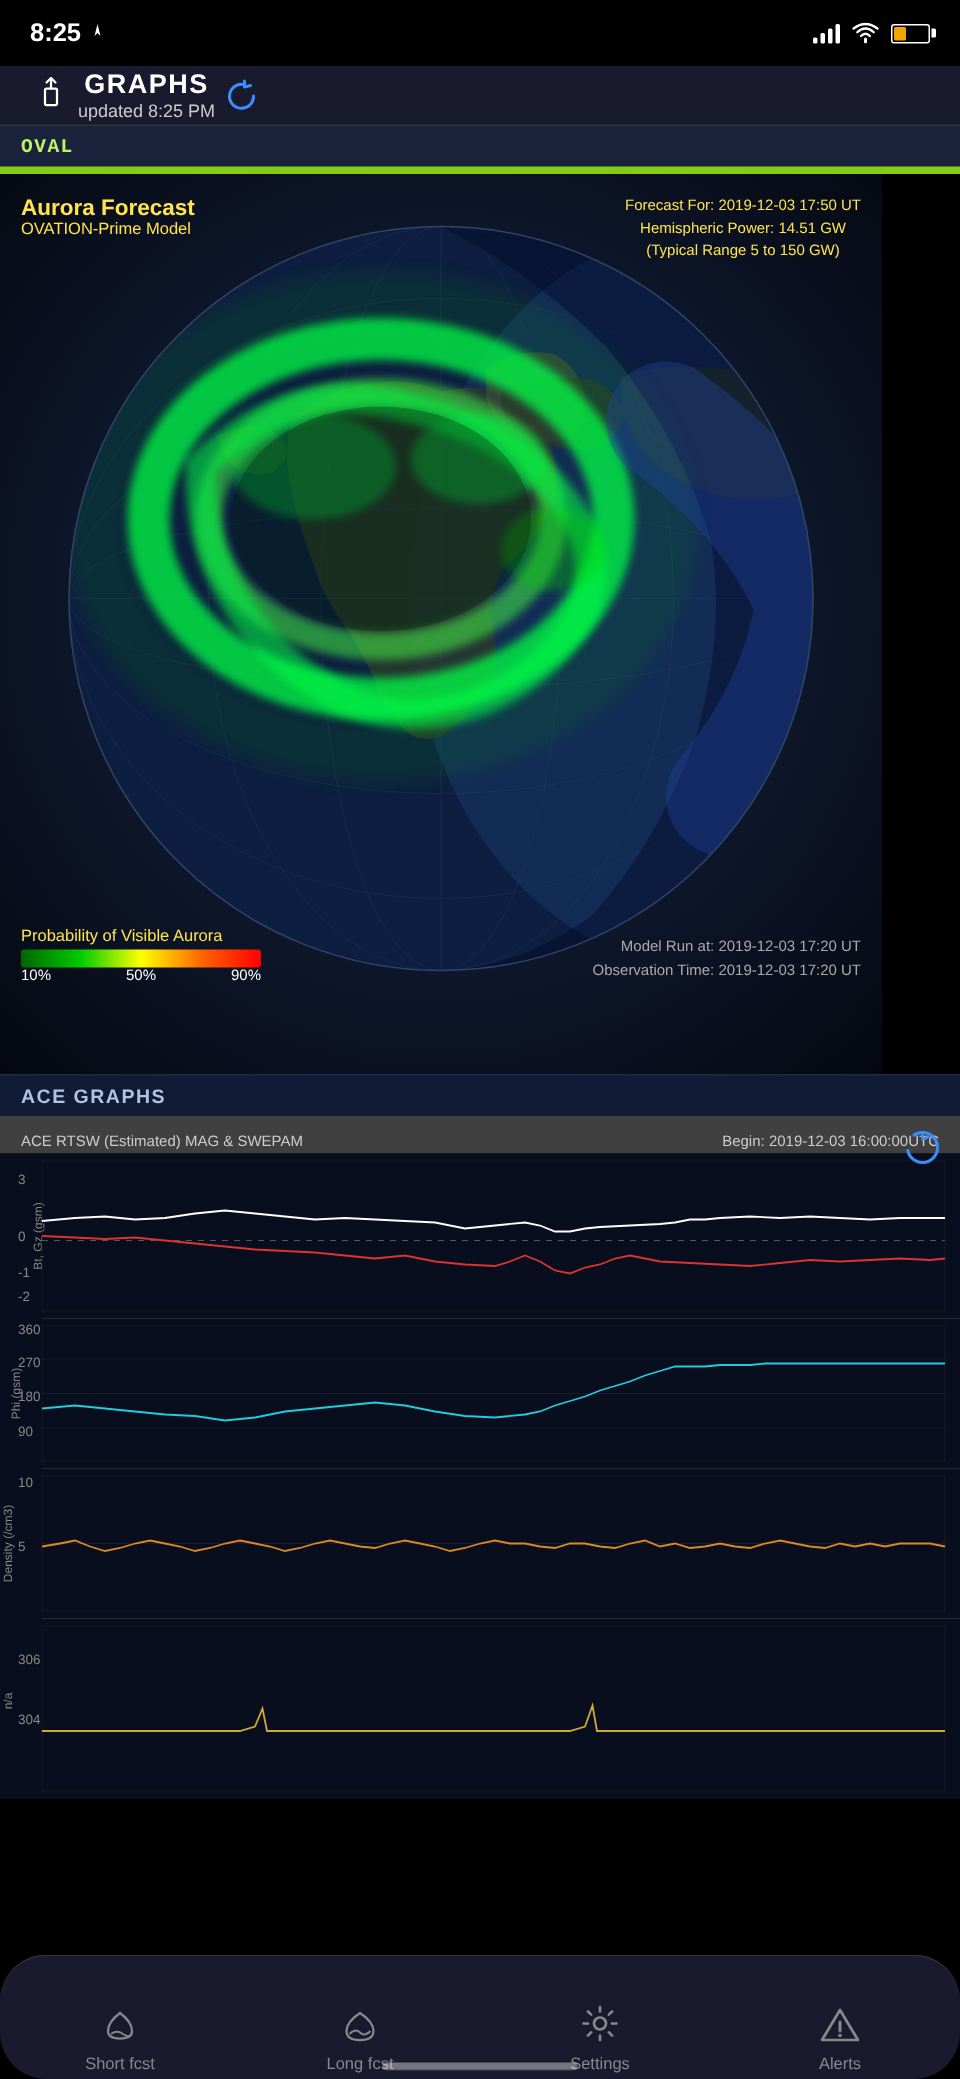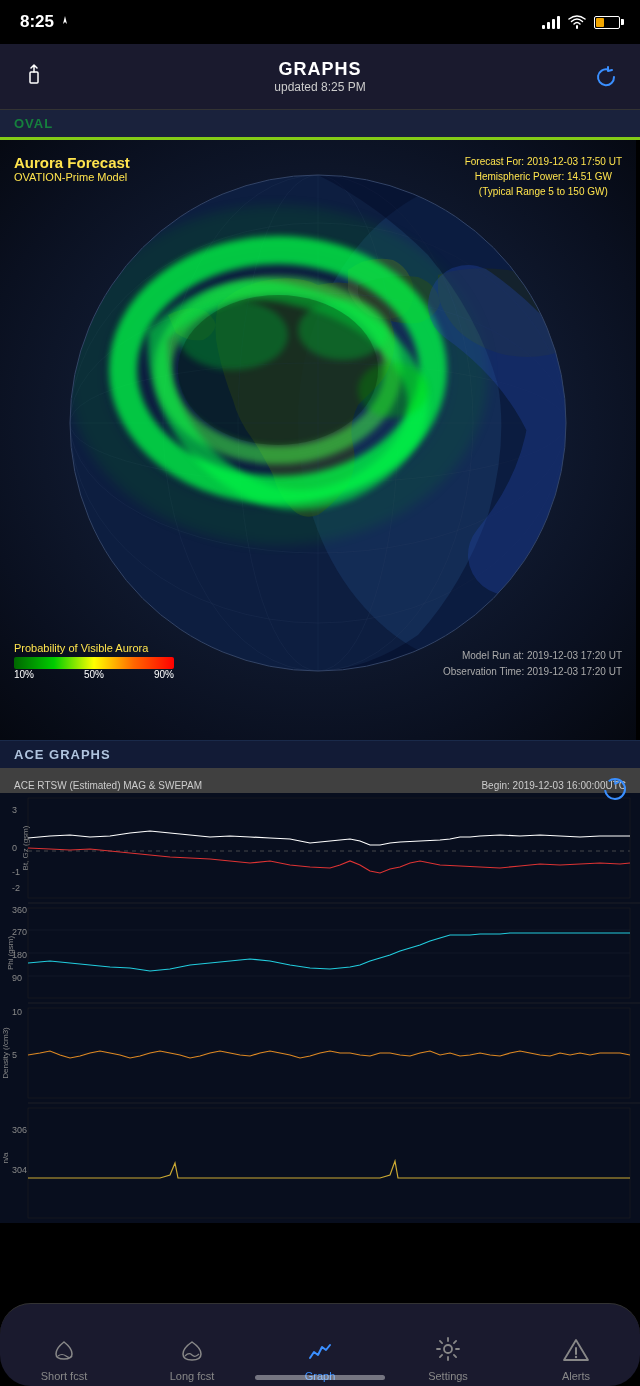--- a/index.html
+++ b/index.html
@@ -68,24 +68,23 @@
       background: #f0a500;
       height: 9px;
       width: 35%;
       margin-left: 1px;
       border-radius: 1px;
     }
 
     
     .nav-bar {
       background: #1a1a2e;
-      height: 66px;
-      display: flex;
-      align-items: center;
-      justify-content: space-between;
+      height: 40px;
+      display: flex;
+      align-items: center;
       padding: 12px 16px;
       border-bottom: 1px solid #333;
     }
     .nav-share-btn {
       width: 36px;
       height: 36px;
       display: flex;
       align-items: center;
       justify-content: center;
     }
@@ -109,29 +108,30 @@
       align-items: center;
       justify-content: center;
     }
 
     
     .section-header {
       background: rgba(30, 40, 70, 0.85);
       padding: 6px 14px;
       font-size: 13px;
       font-weight: 600;
-      color: #15803d;
+      color: #bef264;
       letter-spacing: 1px;
-      border-bottom: 3px solid #84cc16;
+      border-bottom: 5px solid #84cc16;
+      font-family: Liberation Mono, monospace;
     }
 
     
     .aurora-section {
       position: relative;
-      width: 636px;
+      width: 588px;
       height: 600px;
       background: #000;
       overflow: hidden;
     }
     .aurora-bg {
       position: absolute;
       top: 0; left: 0; right: 0; bottom: 0;
       background: radial-gradient(ellipse 90% 90% at 50% 48%, #1a2a4a 0%, #0a1020 60%, #000 100%);
     }
 
@@ -619,28 +619,20 @@
   <div class="tab-item">
     <div class="tab-icon" style="color:#888;">
       <svg width="28" height="22" viewBox="0 0 28 22">
         <path d="M14 2 Q5 8 5 14 Q5 20 14 20 Q23 20 23 14 Q23 8 14 2Z" fill="none" stroke="#888" stroke-width="1.5"></path>
         <path d="M7 16 Q11 12 14 15 Q17 18 21 14" fill="none" stroke="#888" stroke-width="1.2"></path>
       </svg>
     </div>
     <span class="tab-label">Long fcst</span>
   </div>
 
-  <div class="tab-item active">
-    <div class="tab-icon" style="color:#3a8fff;">
-      <svg width="28" height="22" viewBox="0 0 28 22">
-        <polyline points="4,18 8,12 12,15 16,7 20,10 24,5" fill="none" stroke="#3a8fff" stroke-width="2" stroke-linecap="round" stroke-linejoin="round"></polyline>
-      </svg>
-    </div>
-    <span class="tab-label" style="color:#3a8fff;">Graph</span>
-  </div>
 
   <div class="tab-item">
     <div class="tab-icon" style="color:#888;">
       <svg width="26" height="26" viewBox="0 0 26 26">
         <circle cx="13" cy="13" r="4" fill="none" stroke="#888" stroke-width="1.8"></circle>
         <path d="M13 2 L13 5 M13 21 L13 24 M2 13 L5 13 M21 13 L24 13 M4.9 4.9 L7.1 7.1 M18.9 18.9 L21.1 21.1 M4.9 21.1 L7.1 18.9 M18.9 7.1 L21.1 4.9" stroke="#888" stroke-width="1.8" stroke-linecap="round"></path>
       </svg>
     </div>
     <span class="tab-label">Settings</span>
   </div>

